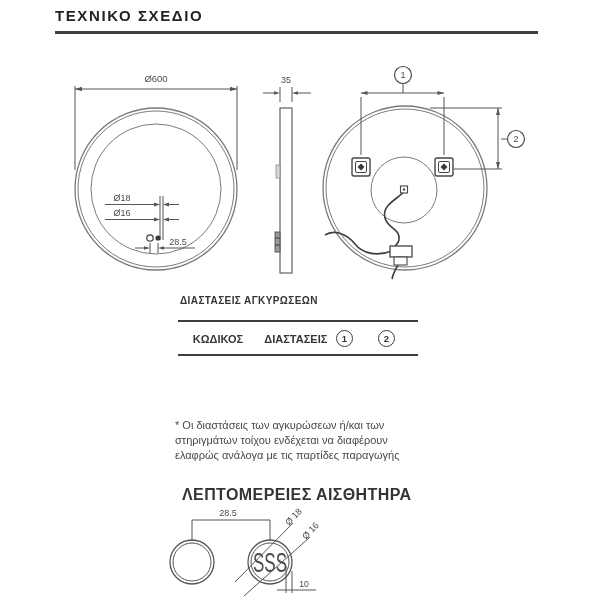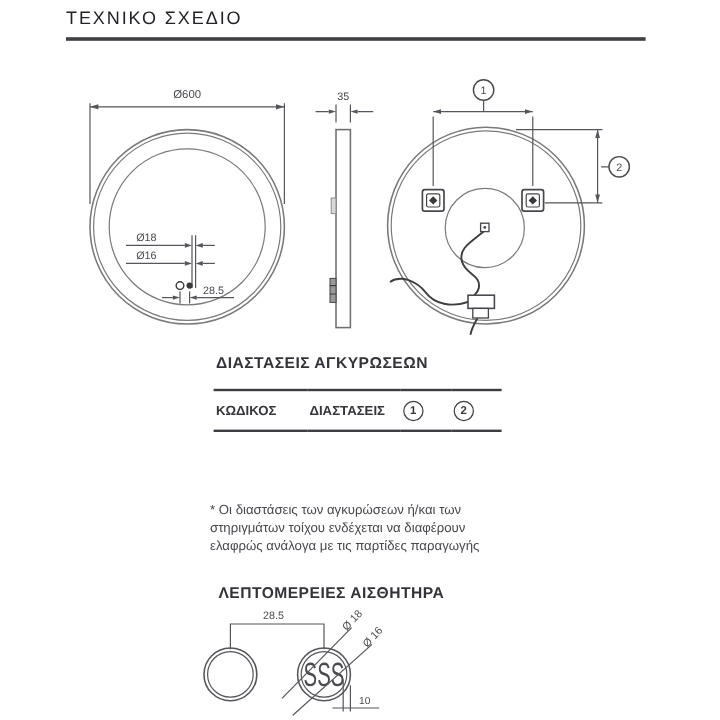--- a/index.html
+++ b/index.html
@@ -5,50 +5,50 @@
   html,body{margin:0;padding:0;}
   body{
     width:600px;height:600px;position:relative;overflow:hidden;
     background:#ffffff;
     font-family:"Liberation Sans","DejaVu Sans",sans-serif;
     color:#46464c;
   }
   .abs{position:absolute;}
   
   .page-title{
-    left:55px;top:7px;font-size:15px;font-weight:normal;
+    left:55px;top:7px;font-size:15px;font-weight:bold;
     letter-spacing:1.6px;color:#222228;
   }
   .title-rule{left:55px;top:31px;width:483px;height:2.5px;background:#3f3f45;}
   
   .table-block{left:178px;top:293px;width:240px;}
   .tbl-heading{
-    font-size:13px;font-weight:bold;letter-spacing:.4px;color:#33333a;
+    font-size:10px;font-weight:bold;letter-spacing:.4px;color:#33333a;
     margin:2px 0 14px 2px;
   }
   table{border-collapse:collapse;width:100%;}
   table{border-top:2px solid #3c3c42;border-bottom:2px solid #3c3c42;}
   thead tr{border-bottom:1.5px solid #3c3c42;}
-  th,td{font-size:11px;text-align:left;white-space:nowrap;}
+  th,td{font-size:11px;text-align:center;white-space:nowrap;}
   th{font-weight:bold;color:#35353b;padding:8px 0 7px 2px;}
   td{font-weight:normal;color:#4a4a50;padding:6px 0 5px 2px;}
   .c-code{width:78px;}
   .c-size{width:77px;}
   .c-num{width:42px;text-align:left;}
   td.c-num{padding-left:6px;}
   .circ{
     display:inline-flex;align-items:center;justify-content:center;
     width:15px;height:15px;border:1.4px solid #3c3c42;border-radius:50%;
     font-size:9.5px;font-weight:bold;color:#35353b;line-height:1;
   }
   
   .note{left:175px;top:418px;width:290px;font-size:11px;line-height:15.2px;color:#48484e;}
   
   .sensor-heading{
-    left:182px;top:486px;font-size:13px;font-weight:bold;
+    left:182px;top:486px;font-size:16px;font-weight:bold;
     letter-spacing:.4px;color:#33333a;
   }
   svg text{font-family:"Liberation Sans","DejaVu Sans",sans-serif;fill:#4a4a50;}
 </style>
 </head>
 <body>
 
 <div class="abs page-title">ΤΕΧΝΙΚΟ ΣΧΕΔΙΟ</div>
 <div class="abs title-rule"></div>
 

